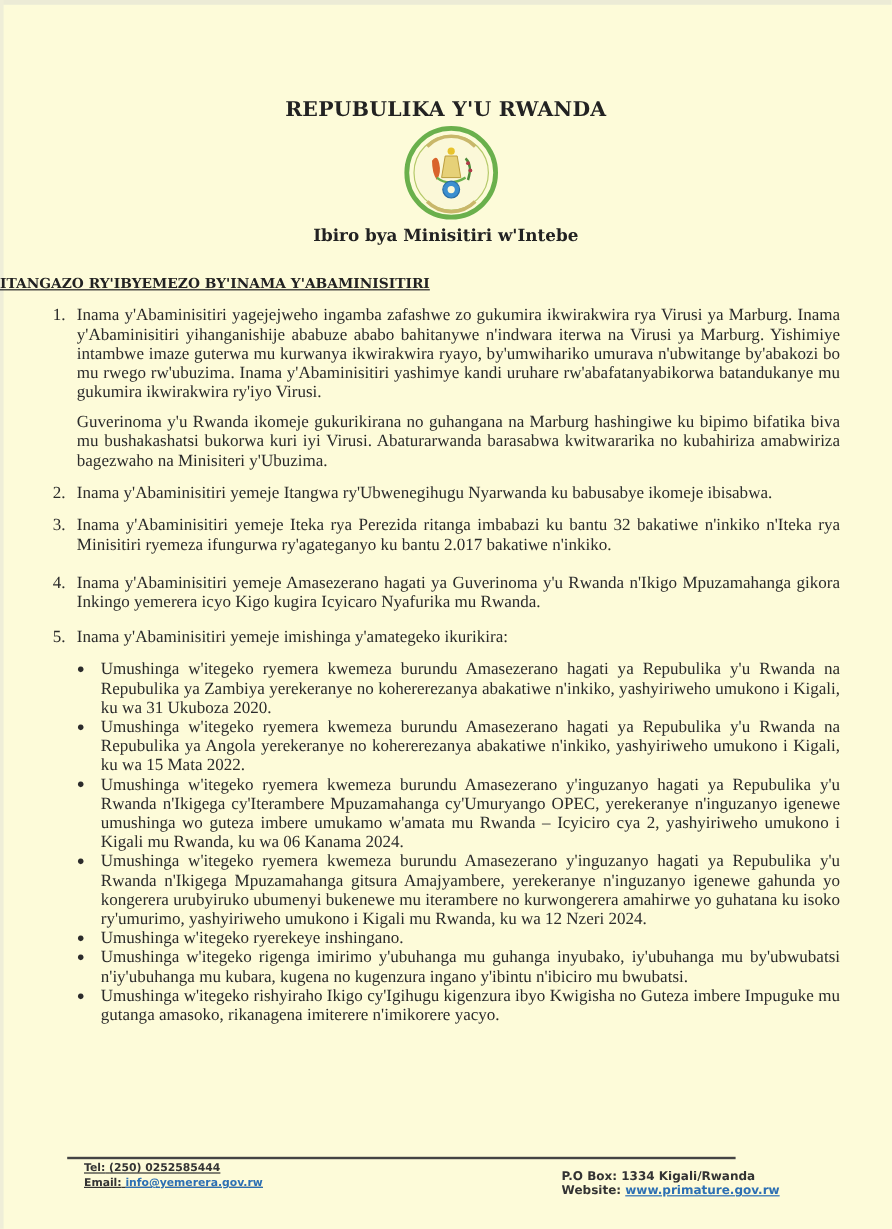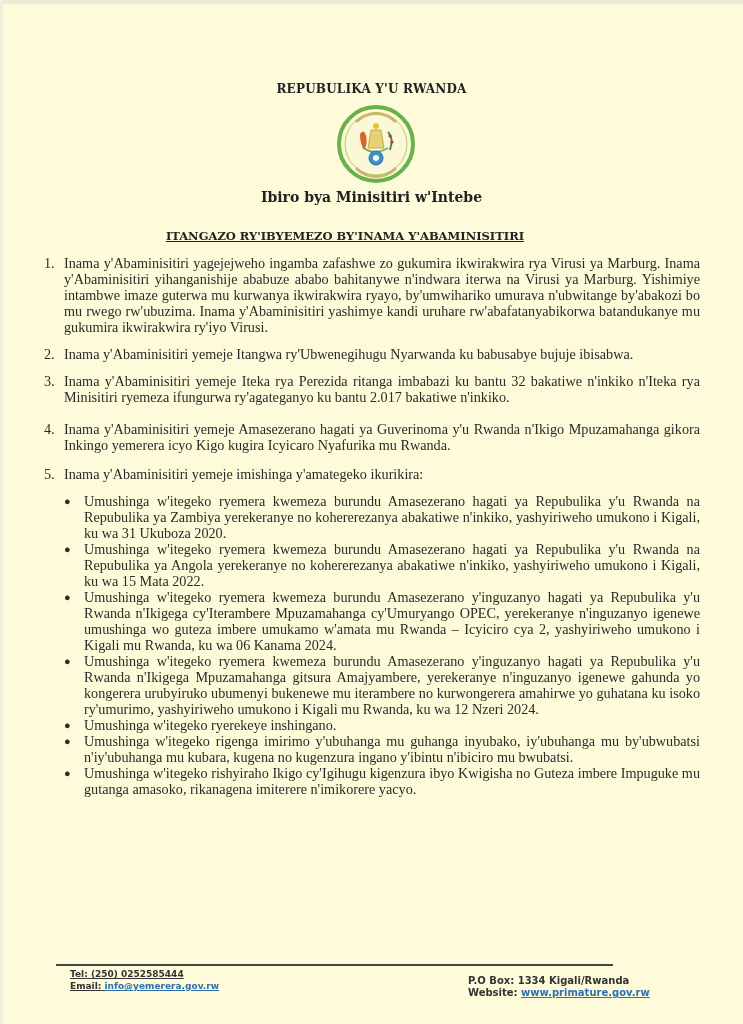--- a/index.html
+++ b/index.html
@@ -7,30 +7,30 @@
       width: 743px; height: 1024px; overflow: hidden;
       background: #fdfbd9;
       font-family: "DejaVu Serif", "Liberation Serif", serif;
       color: #2a2a2a;
       position: relative;
     }
     .topshade { position:absolute; left:0; top:0; width:743px; height:4px; background:#ecebd6; }
     .leftshade { position:absolute; left:0; top:0; width:3px; height:1024px; background:#efeed8; }
     .header-title {
       position:absolute; left:0; width:743px; top:82px; text-align:center;
-      font-family: "DejaVu Serif", serif; font-weight:bold; font-size:12px; color:#222;
+      font-family: "DejaVu Serif", serif; font-weight:bold; font-size:17px; color:#222;
       letter-spacing:0.2px;
     }
     .emblem { position:absolute; left:336px; top:104px; width:80px; height:80px; }
     .office {
       position:absolute; left:0; width:743px; top:189px; text-align:center;
       font-family: "DejaVu Serif", serif; font-weight:bold; font-size:14px; color:#222;
     }
     .doc-title {
-      position:absolute; left:0; width:690px; top:229px; text-align:center;
+      position:absolute; left:0; width:690px; top:229px; text-align:left;
       font-family: "DejaVu Serif", serif; font-weight:bold; font-size:11.5px; color:#222;
       text-decoration: underline;
     }
     .content {
       position:absolute; left:44px; top:255px; width:656px;
       font-family: "Liberation Serif", "DejaVu Serif", serif;
       font-size:14.2px; line-height:16px; text-align:justify; color:#2b2b2b;
     }
     .content p { margin:0; }
     .intro { margin-bottom:10px !important; }
@@ -82,27 +82,28 @@
 <div class="office">Ibiro bya Minisitiri w'Intebe</div>
 
 <div class="doc-title">ITANGAZO RY'IBYEMEZO BY'INAMA Y'ABAMINISITIRI</div>
 
 <div class="content">
 
   <div class="item">
     <div class="num">1.</div>
     <div class="body">
       <p>Inama y'Abaminisitiri yagejejweho ingamba zafashwe zo gukumira ikwirakwira rya Virusi ya Marburg. Inama y'Abaminisitiri yihanganishije ababuze ababo bahitanywe n'indwara iterwa na Virusi ya Marburg. Yishimiye intambwe imaze guterwa mu kurwanya ikwirakwira ryayo, by'umwihariko umurava n'ubwitange by'abakozi bo mu rwego rw'ubuzima. Inama y'Abaminisitiri yashimye kandi uruhare rw'abafatanyabikorwa batandukanye mu gukumira ikwirakwira ry'iyo Virusi.</p>
+      <p>Guverinoma y'u Rwanda ikomeje gukurikirana no guhangana na Marburg hashingiwe ku bipimo bifatika biva mu bushakashatsi bukorwa kuri iyi Virusi. Abaturarwanda barasabwa kwitwararika no kubahiriza amabwiriza bagezwaho na Minisiteri y'Ubuzima.</p>
     </div>
   </div>
 
   <div class="item">
     <div class="num">2.</div>
     <div class="body">
-      <p>Inama y'Abaminisitiri yemeje Itangwa ry'Ubwenegihugu Nyarwanda ku babusabye bujuje ibisabwa.</p>
+      <p>Inama y'Abaminisitiri yemeje Itangwa ry'Ubwenegihugu Nyarwanda ku babusabye ikomeje ibisabwa.</p>
     </div>
   </div>
 
   <div class="item" style="margin-bottom:16px;">
     <div class="num">3.</div>
     <div class="body">
       <p>Inama y'Abaminisitiri yemeje Iteka rya Perezida ritanga imbabazi ku bantu 32 bakatiwe n'inkiko n'Iteka rya Minisitiri ryemeza ifungurwa ry'agateganyo ku bantu 2.017 bakatiwe n'inkiko.</p>
     </div>
   </div>
 

